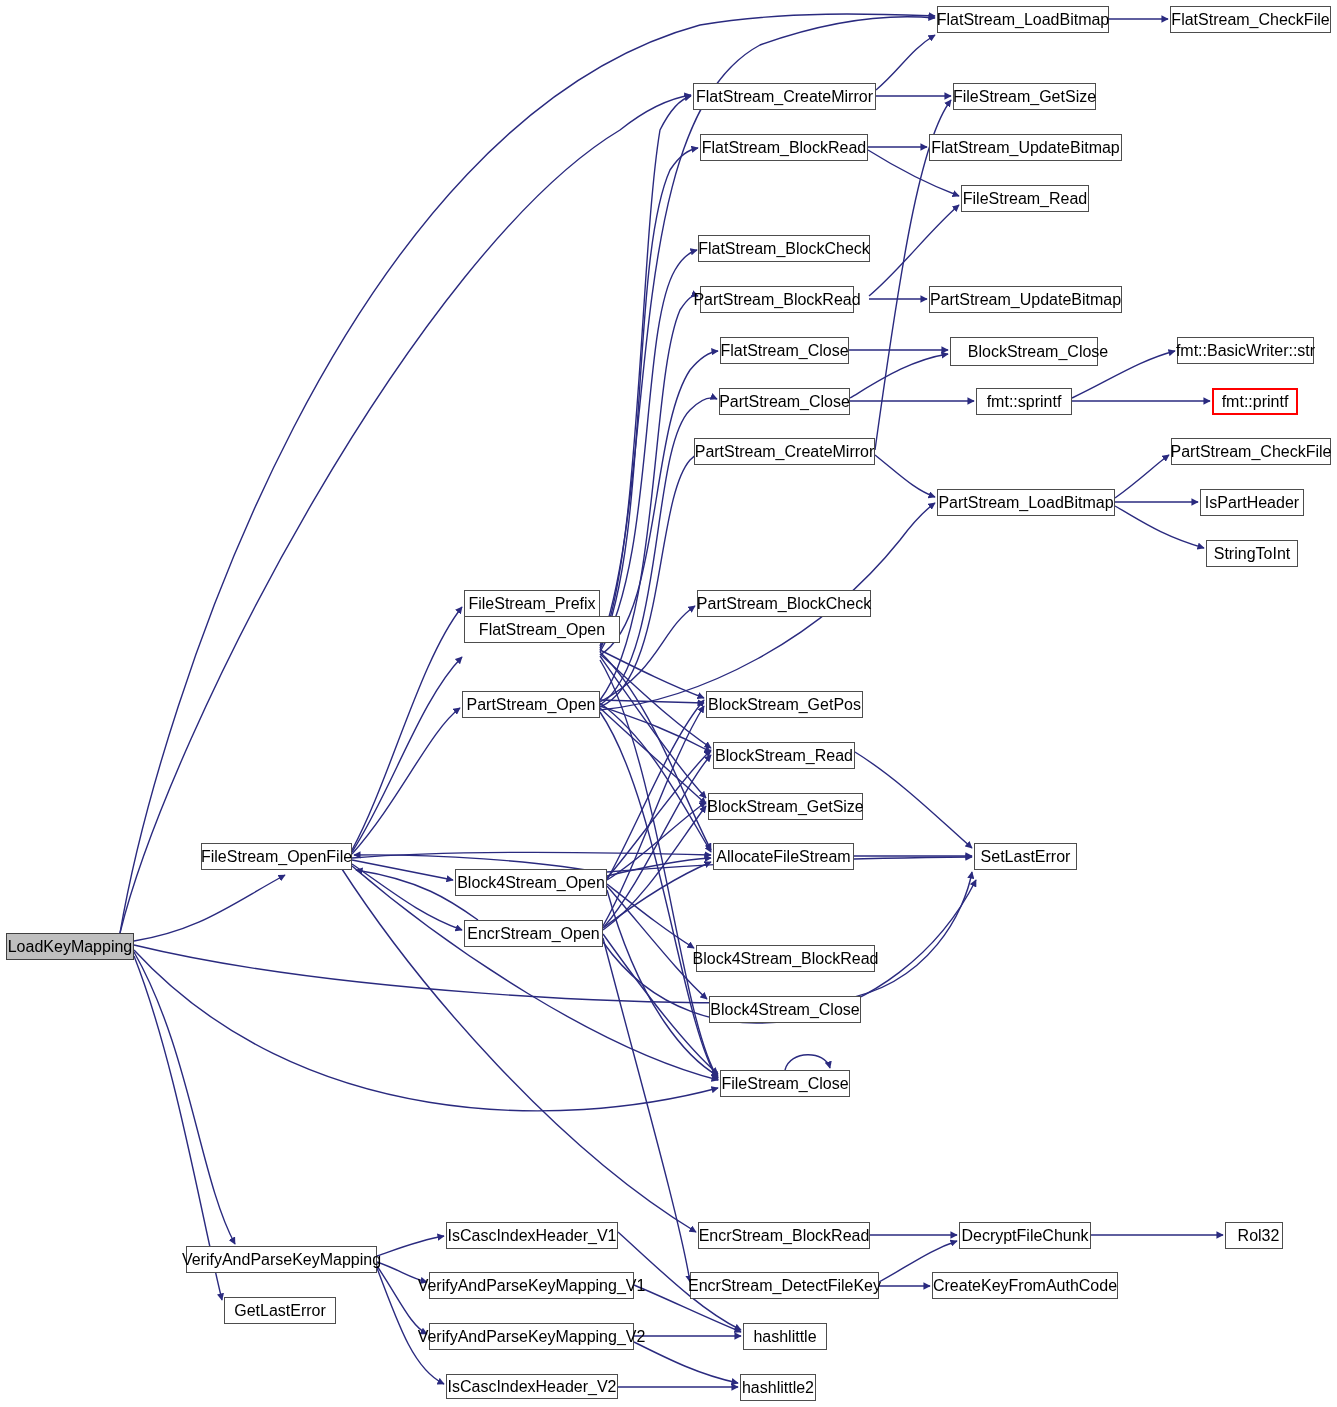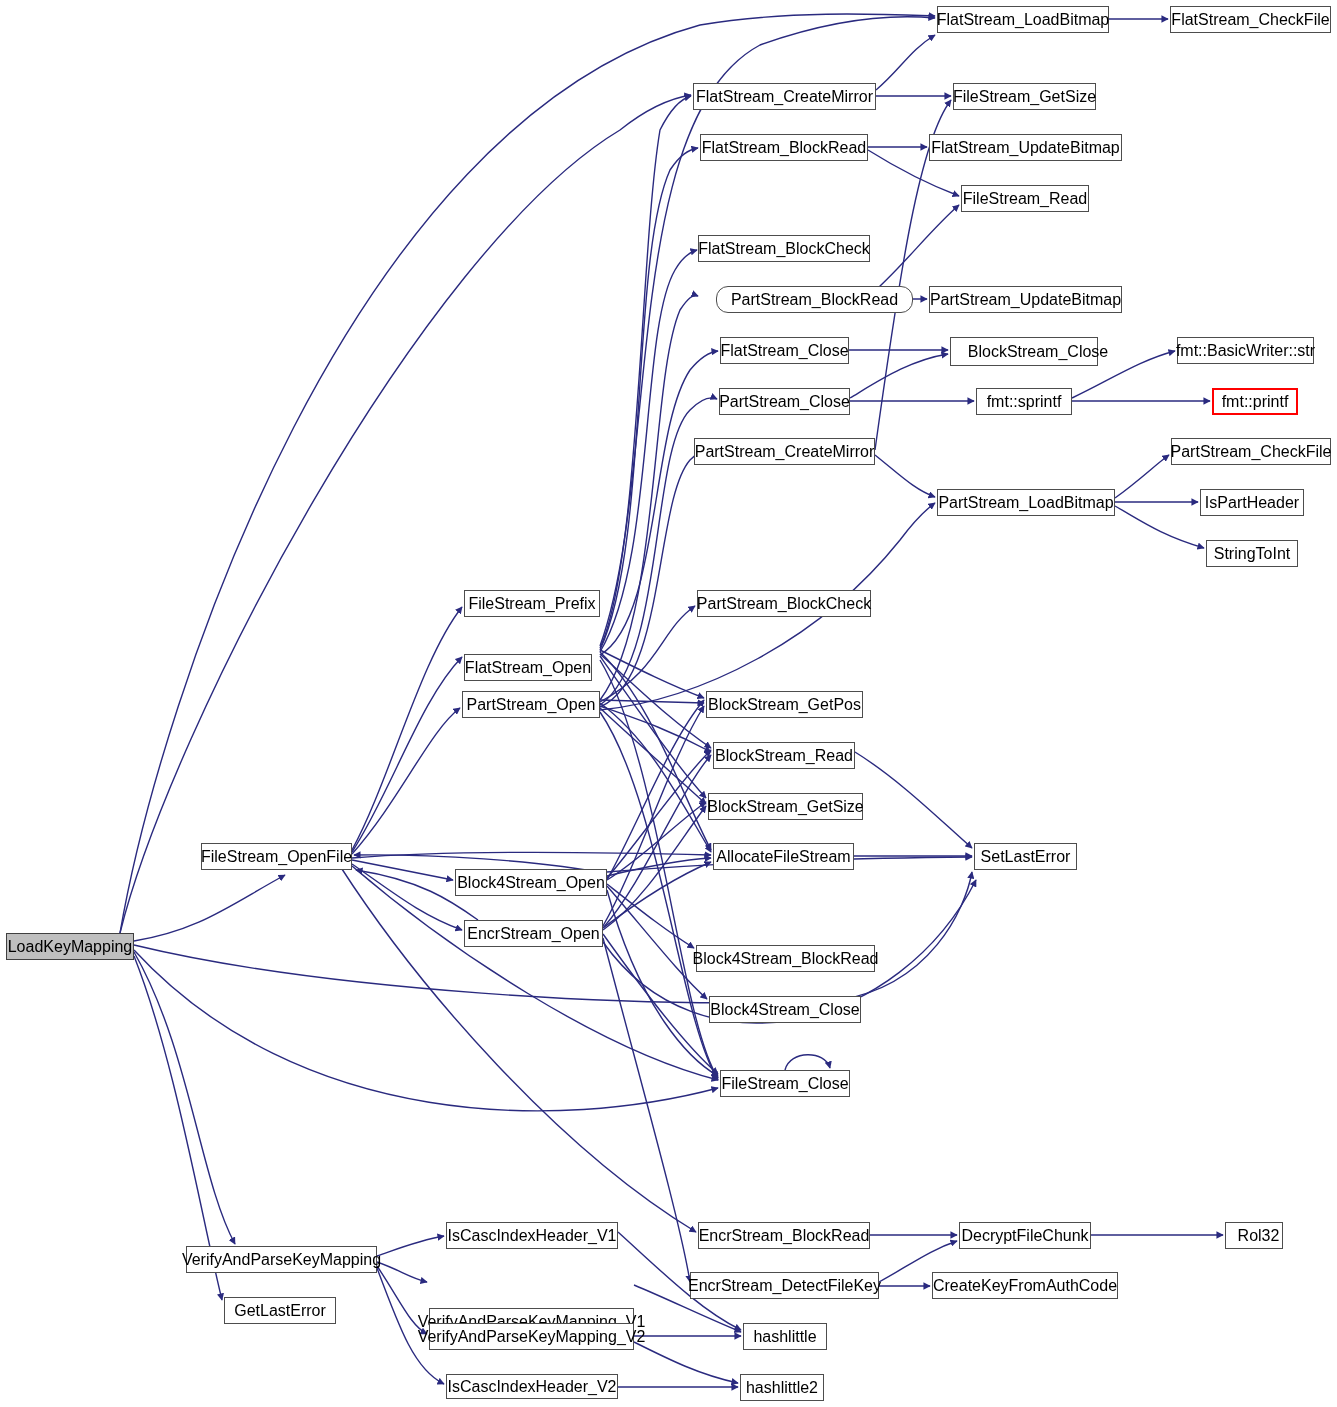--- a/index.html
+++ b/index.html
@@ -142,47 +142,47 @@
         <path d="M879,1286 L930,1286" marker-end="url(#arrow)"></path>
         <path d="M1091,1235 L1223,1235" marker-end="url(#arrow)"></path>
       </g>
   </svg>
   <div id="nodes-group">
       <div class="node highlight" style="left: 6px; top: 933px; width: 128px; height: 27px;">LoadKeyMapping</div>
       <div class="node" style="left: 201px; top: 843px; width: 151px; height: 27px;">FileStream_OpenFile</div>
       <div class="node" style="left: 186px; top: 1246px; width: 191px; height: 27px;">VerifyAndParseKeyMapping</div>
       <div class="node" style="left: 224px; top: 1297px; width: 112px; height: 27px;">GetLastError</div>
       <div class="node" style="left: 464px; top: 590px; width: 136px; height: 27px;">FileStream_Prefix</div>
-      <div class="node" style="left: 464px; top: 654px; width: 128px; height: 27px;">FlatStream_Open</div>
+      <div class="node" style="left: 464px; top: 616px; width: 156px; height: 27px;">FlatStream_Open</div>
       <div class="node" style="left: 462px; top: 691px; width: 138px; height: 27px;">PartStream_Open</div>
       <div class="node" style="left: 455px; top: 869px; width: 152px; height: 27px;">Block4Stream_Open</div>
       <div class="node" style="left: 464px; top: 920px; width: 139px; height: 27px;">EncrStream_Open</div>
       <div class="node" style="left: 446px; top: 1222px; width: 172px; height: 27px;">IsCascIndexHeader_V1</div>
-      <div class="node" style="left: 429px; top: 1272px; width: 205px; height: 27px; margin-top: 36px;">VerifyAndParseKeyMapping_V1</div>
+      <div class="node" style="left: 429px; top: 1272px; width: 205px; height: 27px;">VerifyAndParseKeyMapping_V1</div>
       <div class="node" style="left: 429px; top: 1323px; width: 205px; height: 27px;">VerifyAndParseKeyMapping_V2</div>
       <div class="node" style="left: 446px; top: 1374px; width: 172px; height: 25px;">IsCascIndexHeader_V2</div>
       <div class="node" style="left: 693px; top: 83px; width: 183px; height: 27px;">FlatStream_CreateMirror</div>
       <div class="node" style="left: 700px; top: 134px; width: 168px; height: 27px;">FlatStream_BlockRead</div>
       <div class="node" style="left: 698px; top: 235px; width: 172px; height: 27px;">FlatStream_BlockCheck</div>
-      <div class="node" style="left: 716px; top: 286px; width: 197px; height: 27px; border-radius: 12px;">PartStream_BlockRead</div>
+      <div class="node" style="left: 700px; top: 286px; width: 154px; height: 27px;">PartStream_BlockRead</div>
       <div class="node" style="left: 720px; top: 337px; width: 129px; height: 27px;">FlatStream_Close</div>
       <div class="node" style="left: 719px; top: 388px; width: 131px; height: 27px;">PartStream_Close</div>
       <div class="node" style="left: 694px; top: 438px; width: 181px; height: 27px;">PartStream_CreateMirror</div>
       <div class="node" style="left: 697px; top: 590px; width: 174px; height: 27px;">PartStream_BlockCheck</div>
       <div class="node" style="left: 706px; top: 691px; width: 157px; height: 27px;">BlockStream_GetPos</div>
       <div class="node" style="left: 713px; top: 742px; width: 142px; height: 27px;">BlockStream_Read</div>
       <div class="node" style="left: 708px; top: 793px; width: 155px; height: 27px;">BlockStream_GetSize</div>
       <div class="node" style="left: 713px; top: 843px; width: 141px; height: 27px;">AllocateFileStream</div>
       <div class="node" style="left: 696px; top: 945px; width: 179px; height: 27px;">Block4Stream_BlockRead</div>
       <div class="node" style="left: 709px; top: 996px; width: 152px; height: 27px;">Block4Stream_Close</div>
       <div class="node" style="left: 720px; top: 1070px; width: 130px; height: 27px;">FileStream_Close</div>
       <div class="node" style="left: 698px; top: 1222px; width: 172px; height: 27px;">EncrStream_BlockRead</div>
       <div class="node" style="left: 690px; top: 1272px; width: 189px; height: 27px;">EncrStream_DetectFileKey</div>
       <div class="node" style="left: 743px; top: 1323px; width: 84px; height: 27px;">hashlittle</div>
-      <div class="node" style="left: 740px; top: 1374px; width: 84px; height: 27px;">hashlittle2</div>
+      <div class="node" style="left: 740px; top: 1374px; width: 76px; height: 27px;">hashlittle2</div>
       <div class="node" style="left: 937px; top: 6px; width: 172px; height: 27px;">FlatStream_LoadBitmap</div>
       <div class="node" style="left: 953px; top: 83px; width: 143px; height: 27px;">FileStream_GetSize</div>
       <div class="node" style="left: 929px; top: 134px; width: 193px; height: 27px;">FlatStream_UpdateBitmap</div>
       <div class="node" style="left: 961px; top: 185px; width: 128px; height: 27px;">FileStream_Read</div>
       <div class="node" style="left: 929px; top: 286px; width: 193px; height: 27px;">PartStream_UpdateBitmap</div>
       <div class="node" style="left: 950px; top: 337px; width: 148px; height: 29px; padding-left: 28px;">BlockStream_Close</div>
       <div class="node" style="left: 976px; top: 388px; width: 96px; height: 27px;">fmt::sprintf</div>
       <div class="node" style="left: 937px; top: 489px; width: 178px; height: 27px;">PartStream_LoadBitmap</div>
       <div class="node" style="left: 974px; top: 843px; width: 103px; height: 27px;">SetLastError</div>
       <div class="node" style="left: 959px; top: 1222px; width: 132px; height: 27px;">DecryptFileChunk</div>

